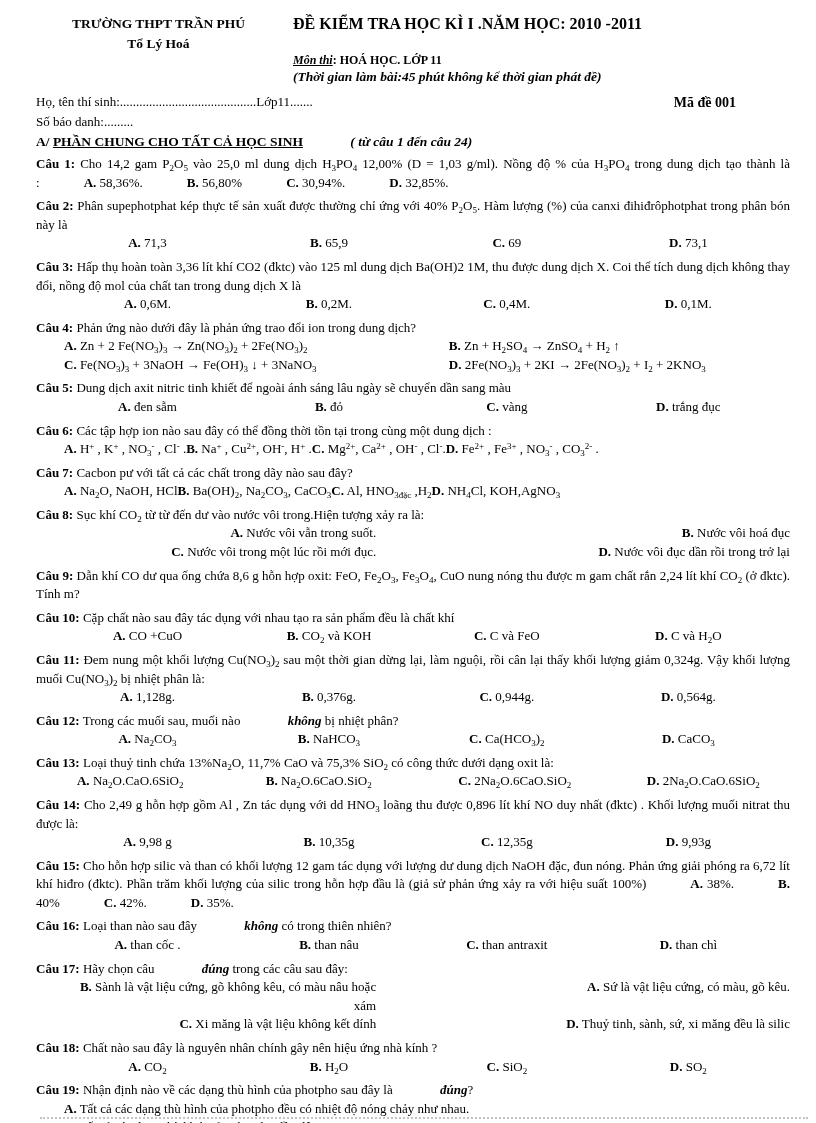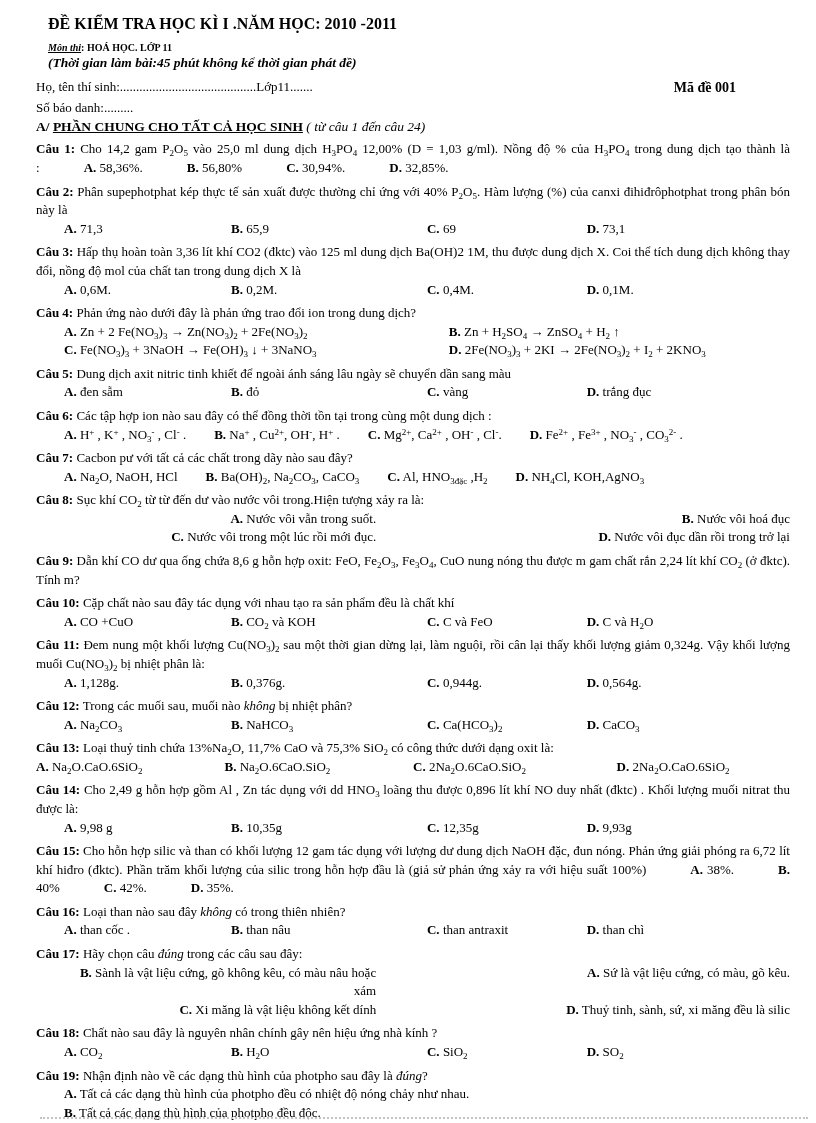--- a/index.html
+++ b/index.html
@@ -4,61 +4,65 @@
 <style>
   html,body{margin:0;padding:0;background:#fff;}
   body{
     width:816px;height:1123px;position:relative;overflow:hidden;
     font-family:"Liberation Serif","DejaVu Serif",serif;
     color:#000;font-size:13px;
   }
   .page{padding:14px 26px 0 36px;}
   sub{font-size:9px;vertical-align:-3px;line-height:0;}
   sup{font-size:9px;vertical-align:4px;line-height:0;}
-  b i, .bi{font-weight:normal;font-style:italic;}
+  b i, .bi{font-weight:bold;font-style:italic;padding-left:44px;}
   
   .header{display:flex;align-items:flex-start;}
   .header-left{width:245px;text-align:center;font-weight:bold;font-size:13.5px;line-height:1.45;}
   .header-right{flex:1;padding-left:12px;line-height:1.3;}
   .exam-title{font-weight:bold;font-size:16px;}
-  .subject-line{font-weight:bold;font-size:10px;margin-top:6px;}
+  .subject-line{font-weight:bold;font-size:12px;margin-top:18px;}
   .subject-label{font-style:italic;text-decoration:underline;}
   .duration-line{font-weight:bold;font-style:italic;font-size:13.5px;}
   .info-line{display:flex;justify-content:space-between;margin-top:7px;line-height:1.45;}
   .exam-code{font-weight:bold;font-size:14px;padding-right:54px;}
   .sbd-line{line-height:1.45;}
   .section-line{font-weight:bold;font-size:13.5px;margin-top:2px;}
   .section-underline{text-decoration:underline;}
   .section-note{font-style:italic;}
   
   .question{margin-top:5px;line-height:1.43;}
   .stem{text-align:justify;}
   .qlabel{font-weight:bold;}
   .opts{padding-left:28px;}
   .opts.flush{padding-left:0;}
-  .opts-grid4{display:grid;grid-template-columns:23% 27% 22% 28%;}
+  .opts-grid4{display:grid;grid-template-columns:23% 27% 22% 28%;text-align:center;}
   .opts-grid4.flush{grid-template-columns:25% 25% 27% 23%;}
   .opts-grid2a{display:grid;grid-template-columns:53% 47%;}
   .opts-grid2b{display:grid;grid-template-columns:43% 57%;text-align:right;}
-  .opts-row{display:flex;gap:28px;flex-wrap:nowrap;white-space:nowrap;}
+  .opts-row{display:flex;flex-wrap:nowrap;white-space:nowrap;}
   .opts-list .opt{display:block;}
   .opt{min-width:0;}
   .opt b{font-weight:bold;}
   .opt-inline{margin-left:44px;}
   .bottom-dots{
     position:absolute;left:40px;right:8px;bottom:4px;height:0;
     border-top:2px dotted #c3c3c3;
   }
 </style>
 </head>
 <body>
 
 <div class="page">
 
   <div class="header">
+    <div class="header-left">
+      <div>TRƯỜNG THPT TRẦN PHÚ</div>
+      <div>Tổ Lý Hoá</div>
+    </div>
     <div class="header-right">
       <div class="exam-title">ĐỀ KIỂM TRA HỌC KÌ I .NĂM HỌC: 2010 -2011</div>
       <div class="subject-line"><span class="subject-label">Môn thi</span><span>: HOÁ HỌC. LỚP 11</span></div>
       <div class="duration-line">(Thời gian làm bài:45 phút không kể thời gian phát đề)</div>
     </div>
   </div>
 
   <div class="info-line">
     <span>Họ, tên thí sinh:..........................................Lớp11.......</span>
     <span class="exam-code">Mã đề 001</span>

